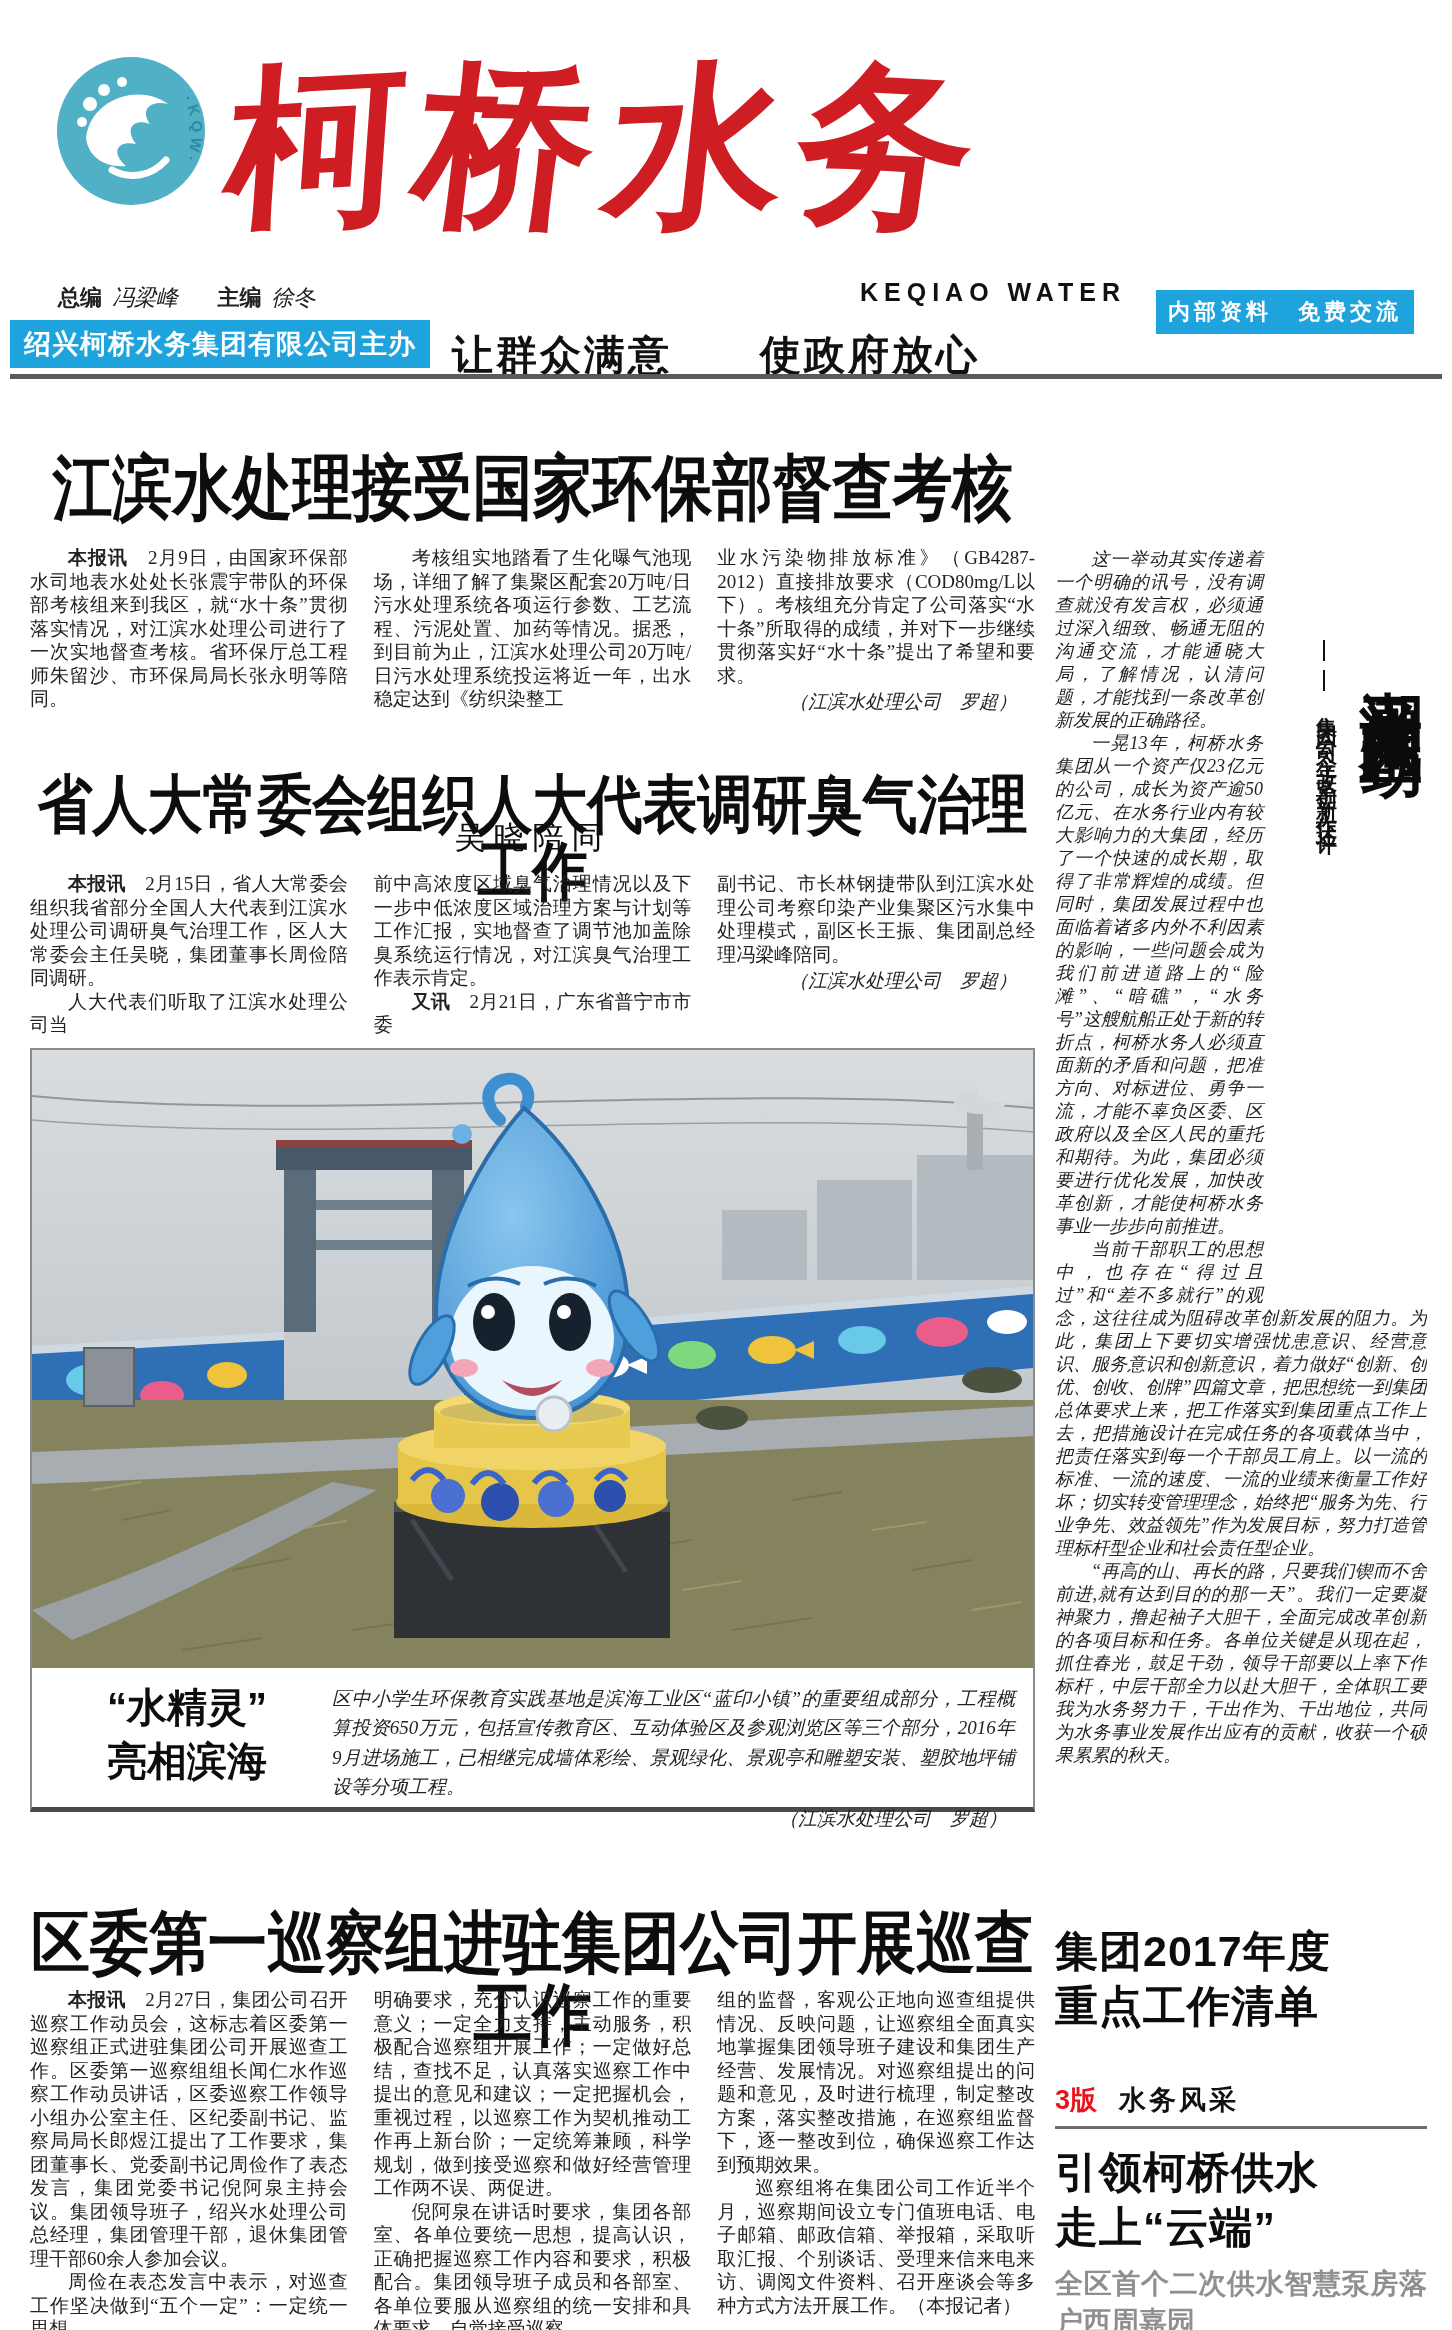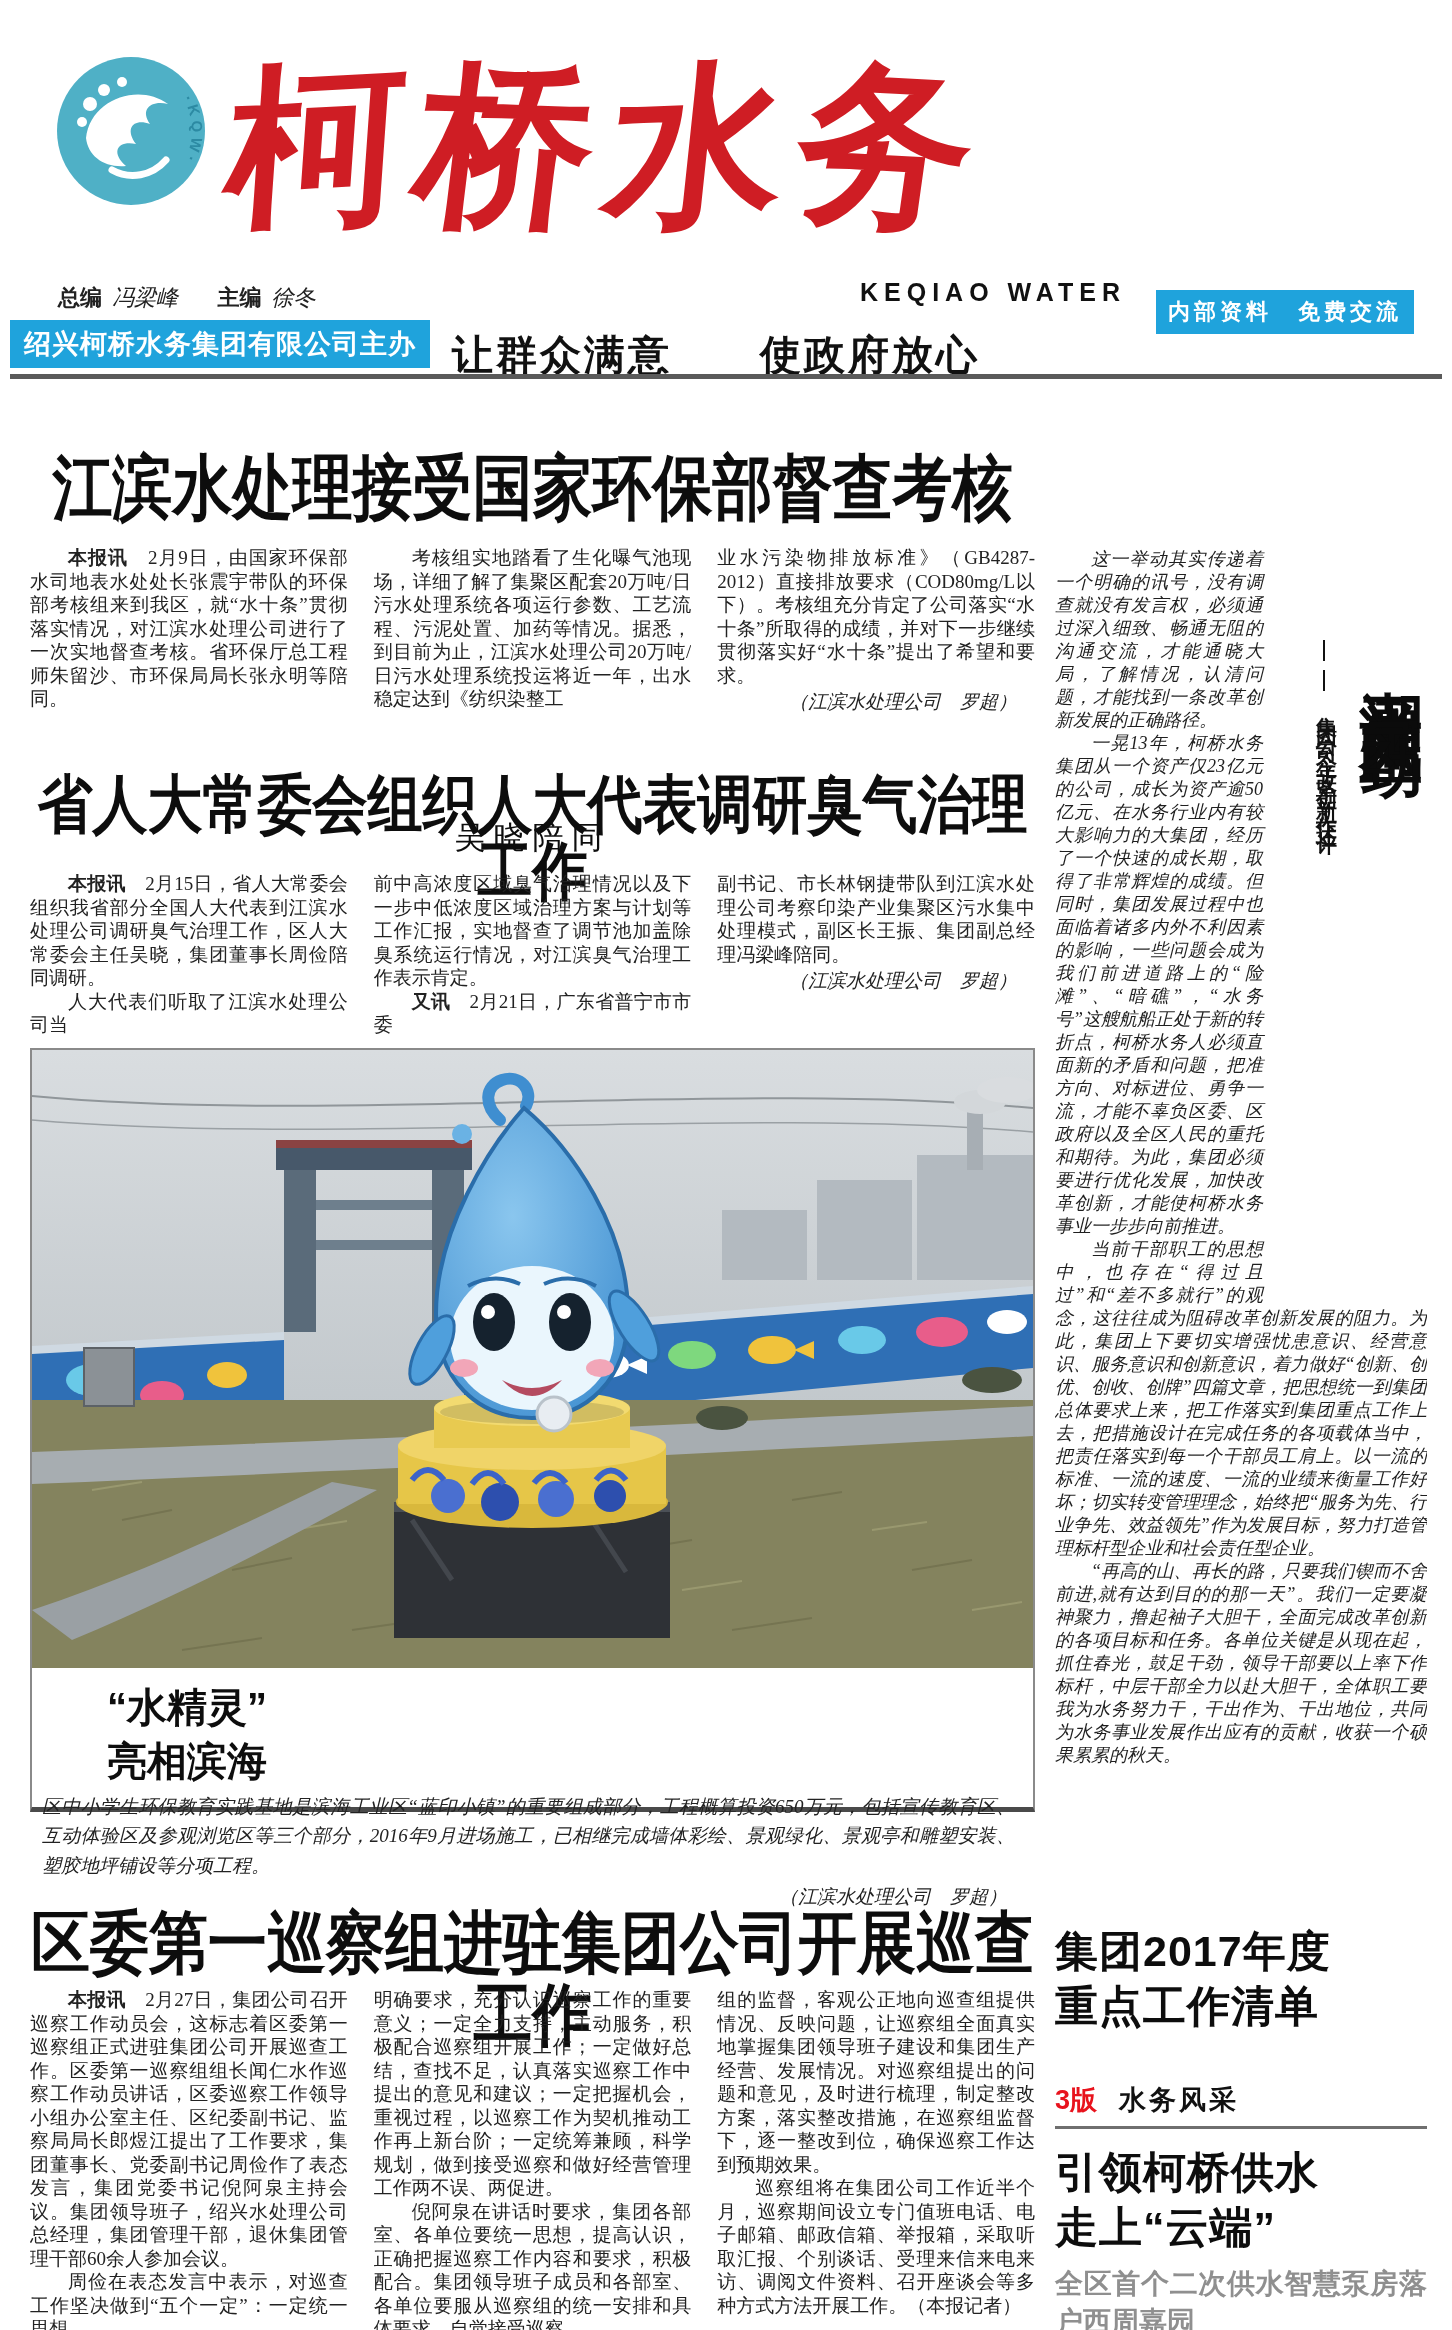--- a/index.html
+++ b/index.html
@@ -55,21 +55,21 @@
   .cols-a3{top:1988px;height:342px;}
   p.body{margin:0;font-size:19px;line-height:23.5px;text-align:justify;color:#222;}
   p.indent{text-indent:2em;}
   .lead{font-weight:700;}
   p.byline{margin:3px 0 0 0;font-size:19px;line-height:24px;font-style:italic;text-align:right;padding-right:18px;color:#222;}
 
   
   .photo-frame{left:30px;top:1048px;width:1005px;height:764px;border:2px solid #8a8a8a;
       border-bottom:5px solid #4a4a4a;box-sizing:border-box;background:#fff;}
   .photo-frame svg{display:block;}
-  .photo-caption{display:flex;padding:12px 18px 0 10px;flex-direction:column;}
+  .photo-caption{display:flex;padding:12px 18px 0 10px;}
   .cap-title{width:290px;text-align:center;font-family:"Liberation Sans",sans-serif;
       font-weight:900;font-size:40px;line-height:1.35;color:#0d0d0d;}
   .cap-text{flex:1;font-size:19px;line-height:1.55;font-style:italic;text-align:justify;color:#222;padding-top:4px;}
   .cap-byline{text-align:right;font-style:italic;font-size:19px;margin-top:2px;padding-right:8px;}
 
   
   .commentary{left:1055px;top:548px;width:372px;height:1345px;overflow:hidden;}
   .c-titles{float:right;width:150px;height:748px;margin-left:14px;margin-bottom:8px;
       writing-mode:vertical-rl;padding-top:92px;box-sizing:border-box;font-family:"Liberation Sans",sans-serif;}
   .c-title{font-size:63px;font-weight:900;letter-spacing:8px;line-height:1.12;color:#0b0b0b;margin-left:16px;}

